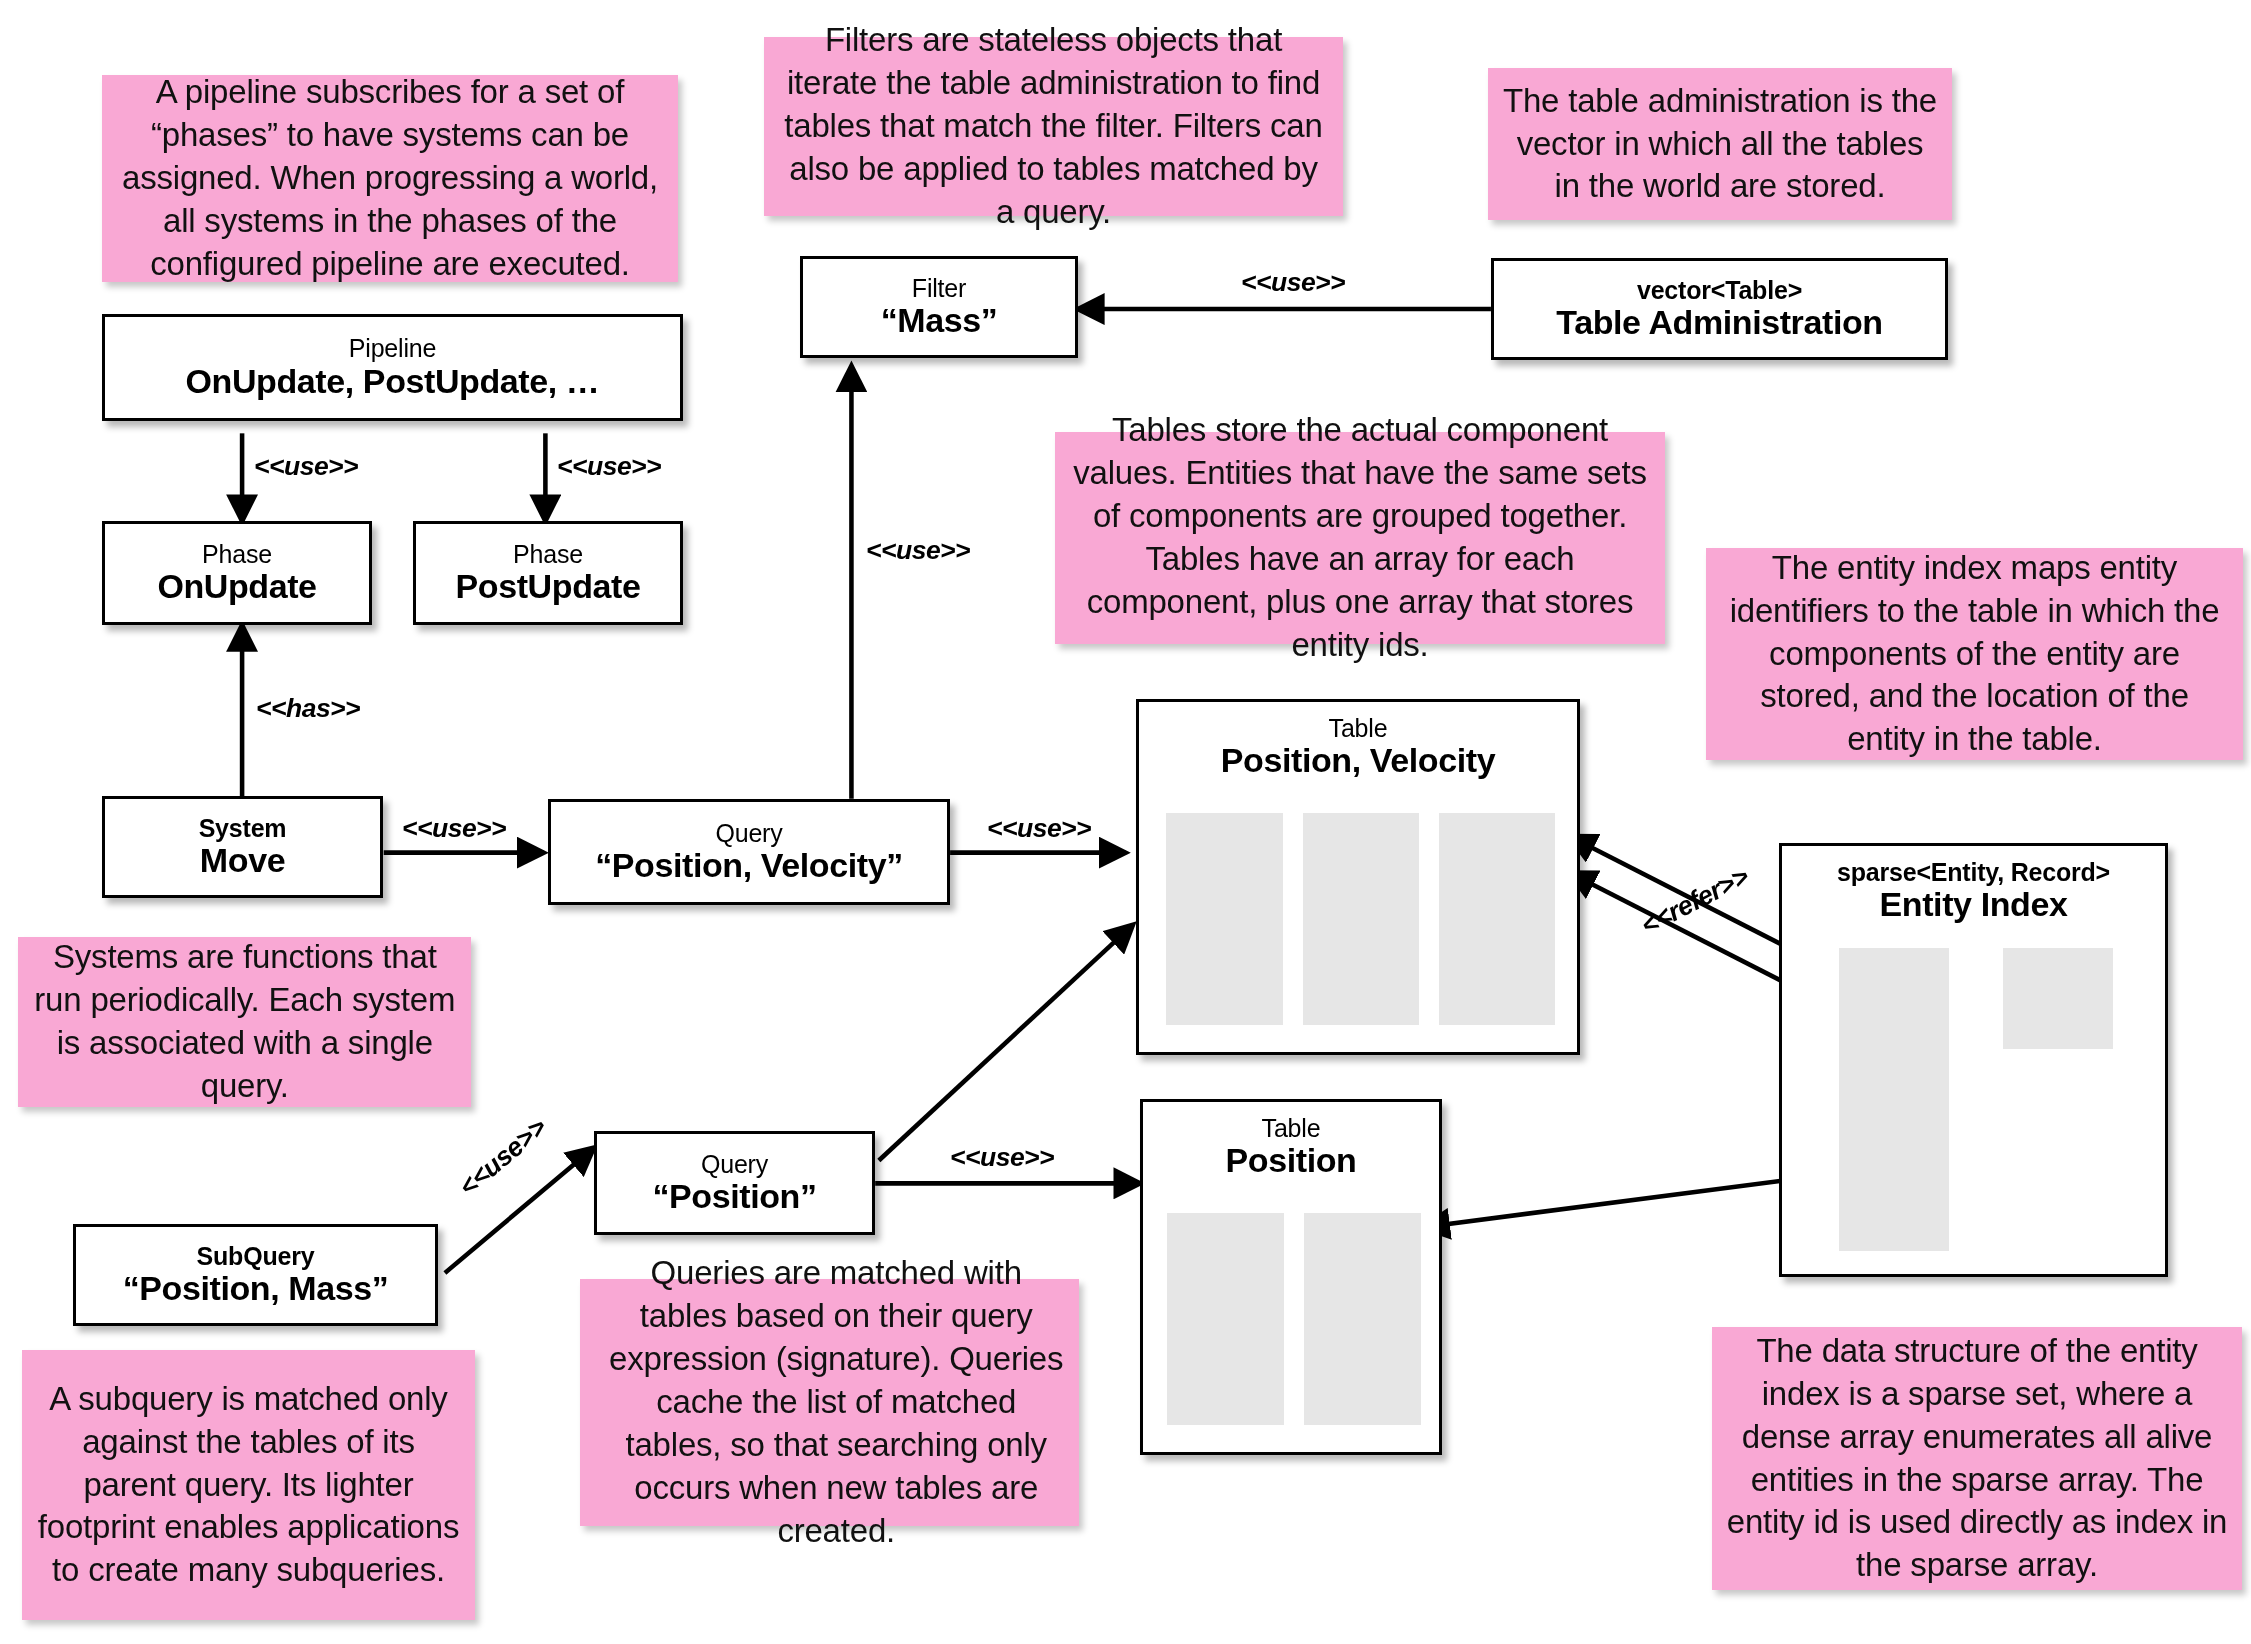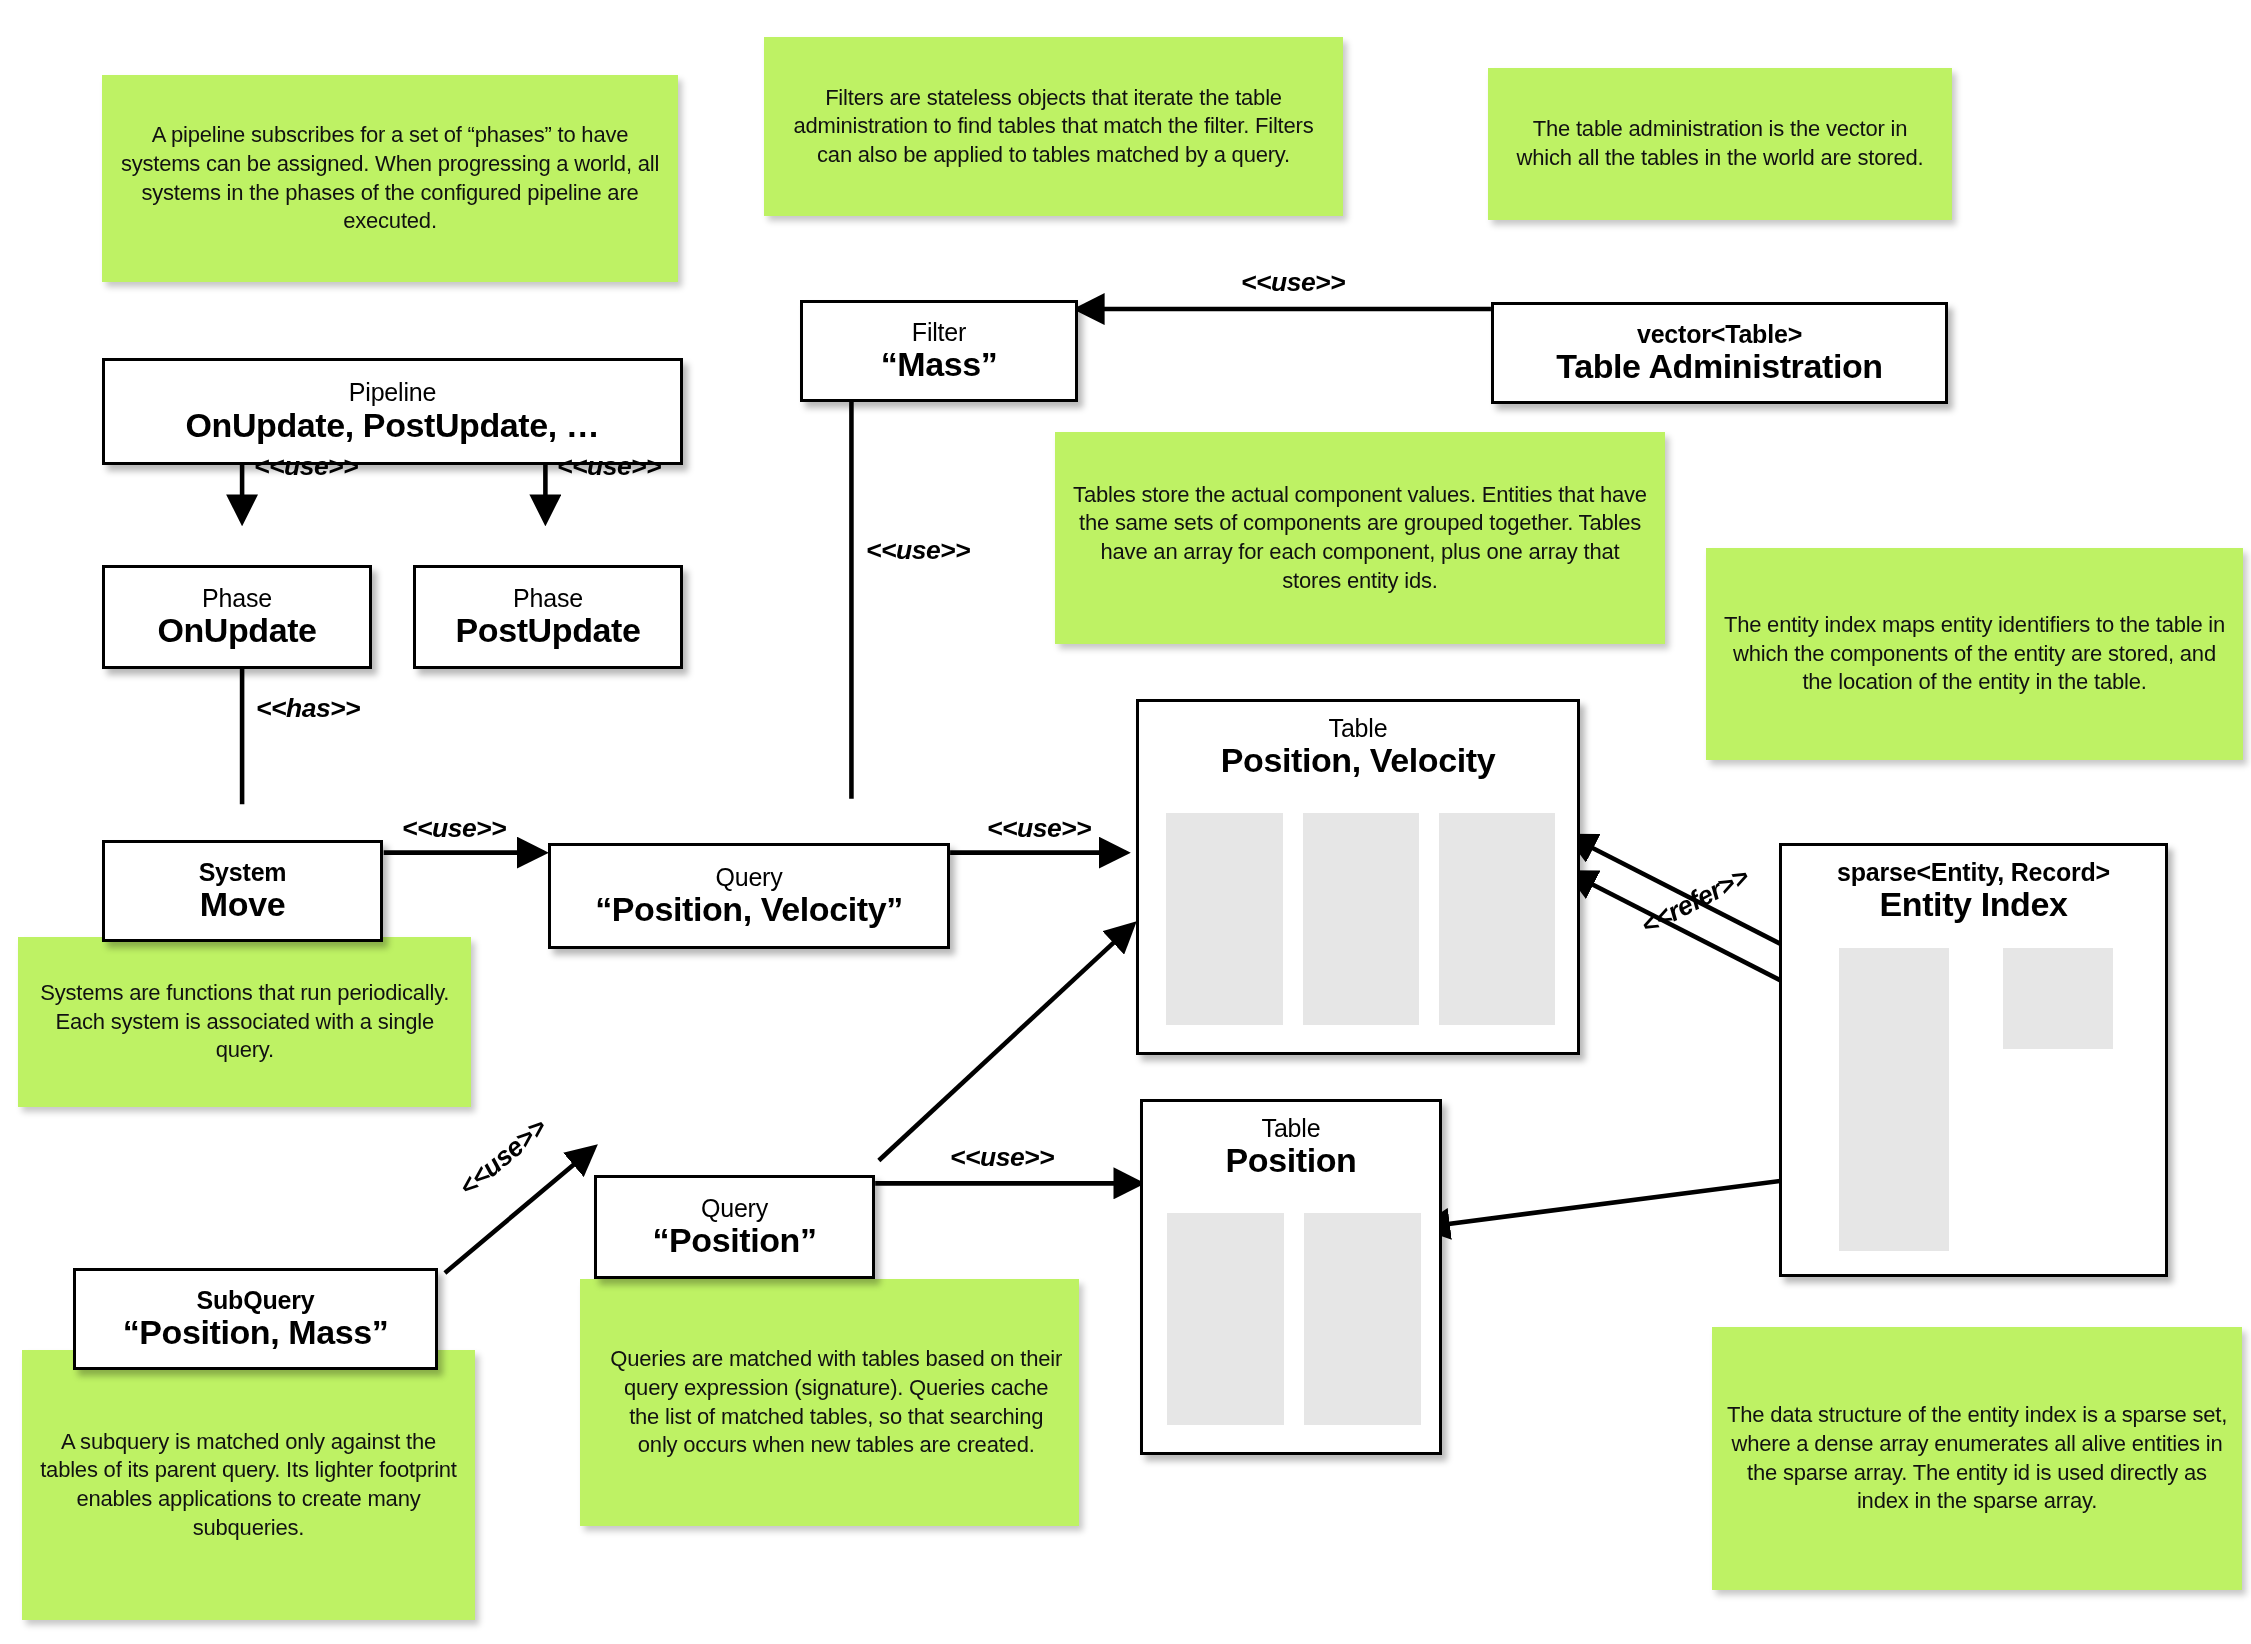--- a/index.html
+++ b/index.html
@@ -7,46 +7,46 @@
   #canvas {
     position:relative;
     width:2251px;
     height:1645px;
     background:#ffffff;
     overflow:hidden;
   }
   
   .note {
     position:absolute;
-    background:#bef264;
+    background:#f9a8d4;
     box-shadow:3.7px 4.6px 6.4px rgba(0,0,0,0.22);
     box-sizing:border-box;
     display:flex;
     align-items:center;
     justify-content:center;
     text-align:center;
     color:#111111;
     line-height:1.30;
     padding:9.1px 14.6px;
-    font-size:22px;
+    font-size:33px;
     letter-spacing:-0.2px;
   }
   
   .box {
     position:absolute;
     background:#ffffff;
     border:3.7px solid #000000;
     box-sizing:border-box;
     box-shadow:4.6px 5.5px 6.4px rgba(0,0,0,0.28);
     display:flex;
     flex-direction:column;
     align-items:center;
     color:#000000;
   }
-  .box.center { justify-content:center;margin-top:44px; }
+  .box.center { justify-content:center; }
   .box .stereo {
     font-size:25px;
     font-weight:700;
     line-height:1.05;
     letter-spacing:-0.2px;
     white-space:nowrap;
   }
   .box .title {
     font-size:34px;
     font-weight:700;

